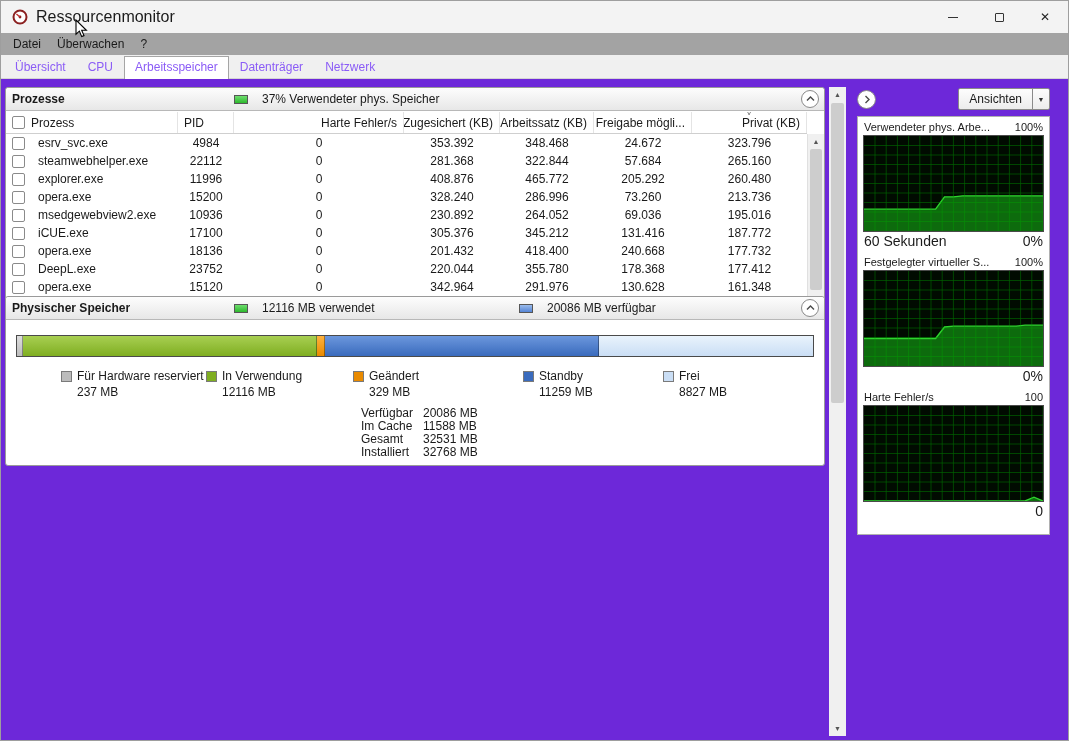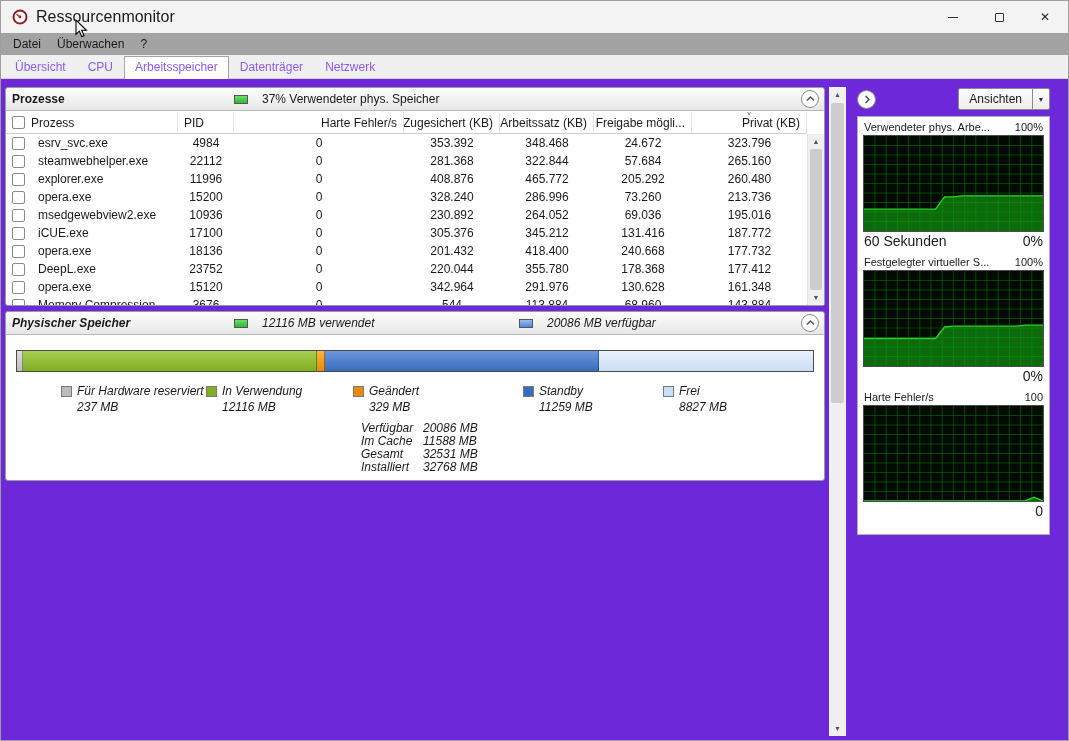--- a/index.html
+++ b/index.html
@@ -22,21 +22,21 @@
   .menubar { height:22px; background:#a3a3a3; display:flex; align-items:center; padding-left:4px; }
   .menu-item { padding:2px 8px; color:#1a1a1a; }
   
   .tabstrip { height:24px; background:#f0f0f0; display:flex; align-items:flex-end; padding-left:3px; border-bottom:1px solid #d4d4d4; }
   .tab { padding:3px 10px 4px; border:1px solid transparent; border-bottom:none; color:#8b5cf6; }
   .tab.active { background:#fff; border-color:#a5a5a5; margin-bottom:-1px; padding-bottom:5px; position:relative; z-index:2; }
   
   .content { position:relative; height:661px; background:#6d28d9; }
   .panel { position:absolute; border:1px solid #9a9a9a; border-radius:3px; background:#fff; }
   .panel-processes { left:4px; top:8px; width:820px; height:219px; }
-  .panel-memory { left:4px; top:232px; width:820px; height:170px;font-style:italic; }
+  .panel-memory { left:4px; top:217px; width:820px; height:170px; }
   .panel-header { height:23px; background:linear-gradient(#fdfdfd,#e7e7e7); border-bottom:1px solid #b8b8b8;
                   display:flex; align-items:center; padding:0 5px 0 6px; border-radius:3px 3px 0 0; }
   .panel-title { font-weight:bold; width:222px; white-space:nowrap; }
   .hdr-status { display:flex; align-items:center; gap:14px; white-space:nowrap;text-align:center; }
   .hdr-status.first { width:285px; }
   .hdr-status.rest { flex:1; }
   .minibar { width:14px; height:9px; border:1px solid #565656; }
   .minibar.green { background:linear-gradient(var(--used-green-light,#5ed65e), var(--used-green,#2db92d)); }
   .minibar.blue  { background:linear-gradient(var(--avail-blue-light,#8fb3e8), var(--avail-blue,#5585d6)); }
   .chevron-btn { width:18px; height:18px; border-radius:50%; border:1px solid #8a8a8a; background:#fff;

